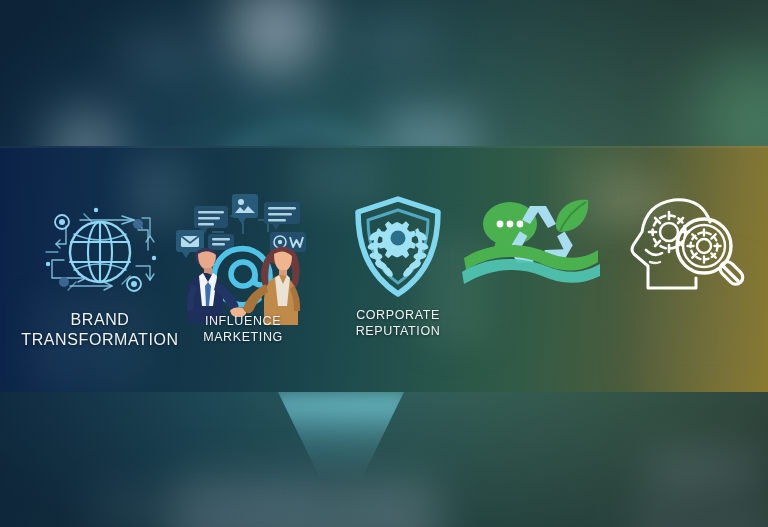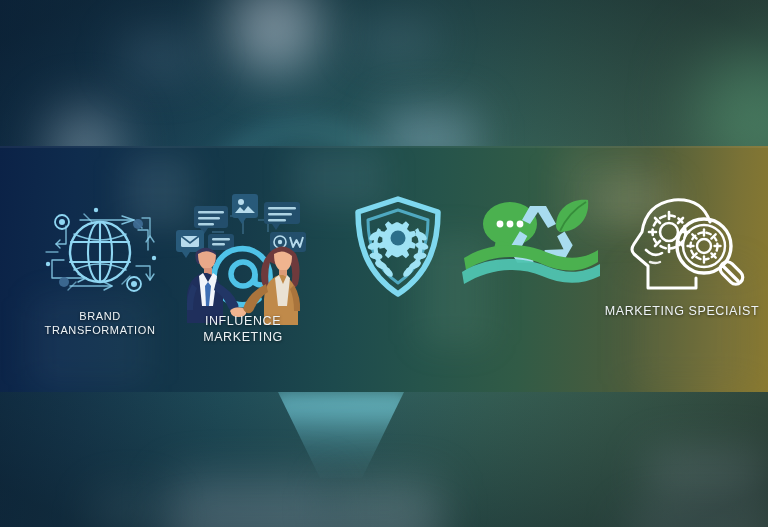--- a/index.html
+++ b/index.html
@@ -162,21 +162,21 @@
     font-weight: 400;
   }
 
   
   .item-brand      { left: 20px;  top: 54px;  width: 160px; }
   .item-influence  { left: 168px; top: 40px;  width: 150px; }
   .item-corporate  { left: 328px; top: 48px;  width: 140px; }
   .item-sustain    { left: 458px; top: 40px;  width: 148px; }
   .item-specialist { left: 602px; top: 46px;  width: 160px; }
 
-  .item-brand .caption      { font-size: 11px; }
+  .item-brand .caption      { font-size: 16px; }
   .item-influence .caption  { font-size: 12.5px; margin-top: 2px; }
   .item-corporate .caption  { font-size: 12.5px; }
   .item-sustain .caption    { font-size: 12.5px; }
   .item-specialist .caption { font-size: 12.5px; }
 
   svg { display: block; overflow: visible; }
 </style>
 </head>
 <body>
 
@@ -407,20 +407,22 @@
               <g>
                 <ellipse cx="71" cy="42" rx="6.5" ry="3.4" transform="rotate(32 71 42)"></ellipse>
                 <ellipse cx="72" cy="52" rx="6.5" ry="3.4" transform="rotate(14 72 52)"></ellipse>
                 <ellipse cx="70" cy="62" rx="6.5" ry="3.4" transform="rotate(-8 70 62)"></ellipse>
                 <ellipse cx="65" cy="71" rx="6.5" ry="3.4" transform="rotate(-28 65 71)"></ellipse>
                 <ellipse cx="58" cy="78" rx="6" ry="3.2" transform="rotate(-44 58 78)"></ellipse>
               </g>
             </g>
           </svg>
         </div>
+        <div class="caption">CORPORATE
+REPUTATION</div>
       </div>
 
       <div class="item item-sustain">
         <div class="icon-wrap">
           <svg width="140" height="110" viewBox="0 0 140 110">
 
             <g>
               <ellipse cx="48" cy="38" rx="27" ry="22" fill="#4bb14f"></ellipse>
               <path d="M34 54 L30 72 L50 58 Z" fill="#4bb14f"></path>
               <circle cx="38" cy="38" r="3.4" fill="#ffffff"></circle>
@@ -492,18 +494,17 @@
                 <line x1="7.4" y1="7.4" x2="11.7" y2="11.7" stroke-width="2.4"></line>
                 <line x1="11.7" y1="-11.7" x2="7.4" y2="-7.4" stroke-width="2.4"></line>
                 <line x1="-7.4" y1="7.4" x2="-11.7" y2="11.7" stroke-width="2.4"></line>
               </g>
 
               <path d="M103 74 L118 89" stroke-width="3.4"></path>
               <rect x="98.5" y="74" width="26" height="14" rx="7" transform="rotate(45 111.5 81)" stroke-width="3.2"></rect>
             </g>
           </svg>
         </div>
-        <div class="caption">MARKETING SPECIAIST</div>
       </div>
 
     </div>
   </div>
 </div>
 
 </body></html>

